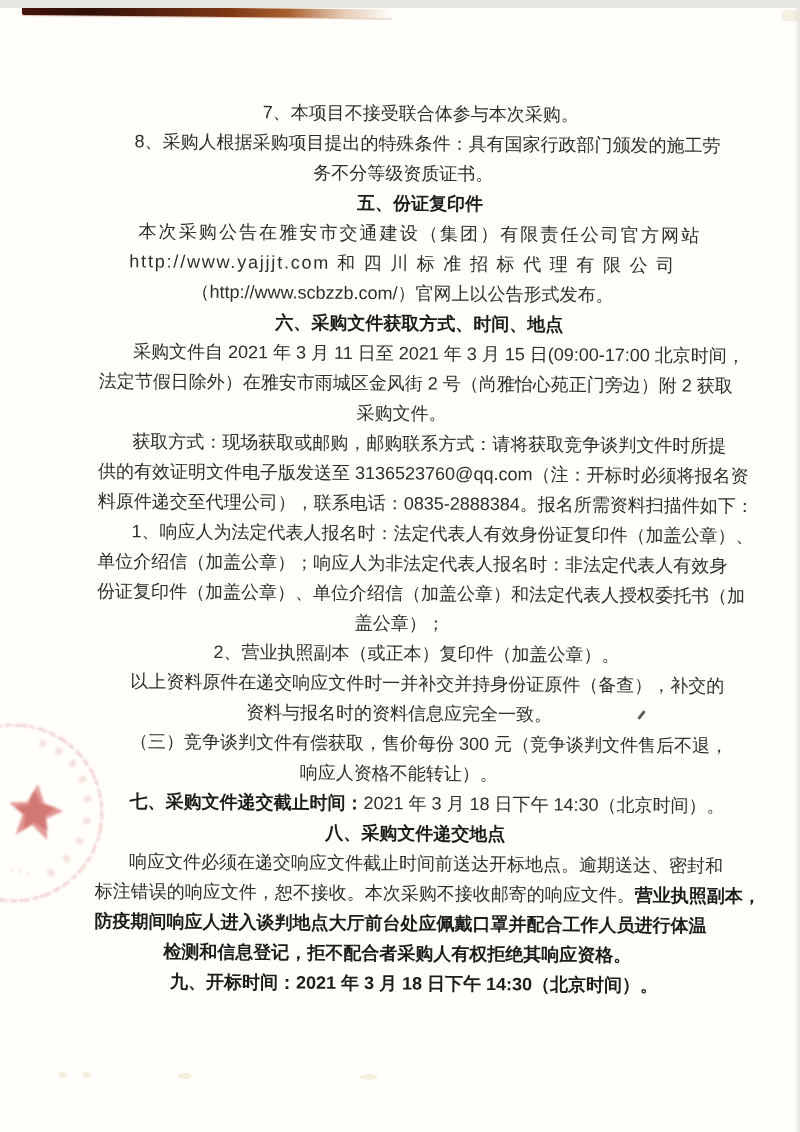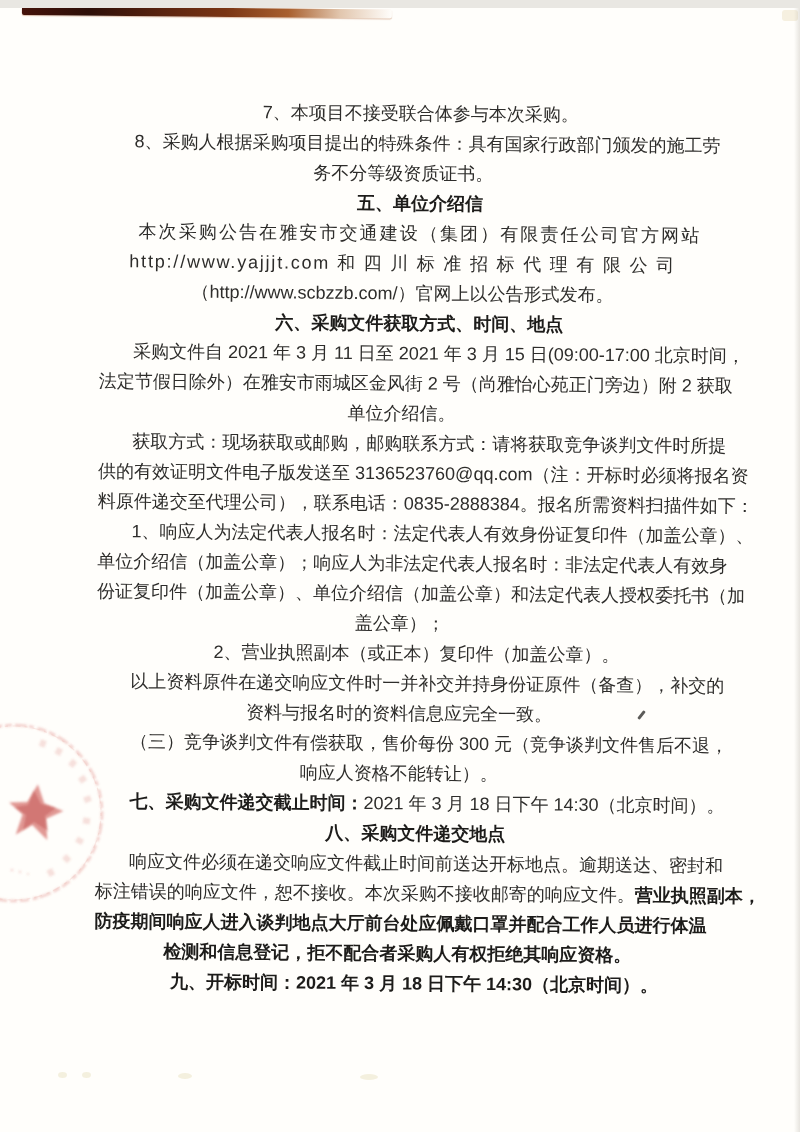--- a/index.html
+++ b/index.html
@@ -81,28 +81,28 @@
       <circle cx="28" cy="156" r="1.2"></circle>
     </g>
   </svg>
 
   <div class="pen-mark"></div>
 
   <div class="doc">
     <div class="ln ind"><span class="b"></span><span class="r">7、本项目不接受联合体参与本次采购。</span><span class="b"></span></div>
     <div class="ln ind"><span class="b"></span><span class="r">8、采购人根据采购项目提出的特殊条件：具有国家行政部门颁发的施工劳</span><span class="b"></span></div>
     <div class="ln"><span class="b"></span><span class="r">务不分等级资质证书。</span><span class="b"></span></div>
-    <div class="ln ind"><span class="b">五、单位介绍信</span><span class="r"></span><span class="b"></span></div>
+    <div class="ln ind"><span class="b">五、份证复印件</span><span class="r"></span><span class="b"></span></div>
     <div class="ln ind sp"><span class="b"></span><span class="r">本次采购公告在雅安市交通建设（集团）有限责任公司官方网站</span><span class="b"></span></div>
     <div class="ln spw"><span class="b"></span><span class="r">http://www.yajjjt.com 和 四 川 标 准 招 标 代 理 有 限 公 司</span><span class="b"></span></div>
     <div class="ln"><span class="b"></span><span class="r">（http://www.scbzzb.com/）官网上以公告形式发布。</span><span class="b"></span></div>
     <div class="ln ind"><span class="b">六、采购文件获取方式、时间、地点</span><span class="r"></span><span class="b"></span></div>
     <div class="ln ind"><span class="b"></span><span class="r">采购文件自 2021 年 3 月 11 日至 2021 年 3 月 15 日(09:00-17:00 北京时间，</span><span class="b"></span></div>
     <div class="ln"><span class="b"></span><span class="r">法定节假日除外）在雅安市雨城区金风街 2 号（尚雅怡心苑正门旁边）附 2 获取</span><span class="b"></span></div>
-    <div class="ln"><span class="b"></span><span class="r">单位介绍信。</span><span class="b"></span></div>
+    <div class="ln"><span class="b"></span><span class="r">采购文件。</span><span class="b"></span></div>
     <div class="ln ind"><span class="b"></span><span class="r">获取方式：现场获取或邮购，邮购联系方式：请将获取竞争谈判文件时所提</span><span class="b"></span></div>
     <div class="ln"><span class="b"></span><span class="r">供的有效证明文件电子版发送至 3136523760@qq.com（注：开标时必须将报名资</span><span class="b"></span></div>
     <div class="ln"><span class="b"></span><span class="r">料原件递交至代理公司），联系电话：0835-2888384。报名所需资料扫描件如下：</span><span class="b"></span></div>
     <div class="ln ind"><span class="b"></span><span class="r">1、响应人为法定代表人报名时：法定代表人有效身份证复印件（加盖公章）、</span><span class="b"></span></div>
     <div class="ln"><span class="b"></span><span class="r">单位介绍信（加盖公章）；响应人为非法定代表人报名时：非法定代表人有效身</span><span class="b"></span></div>
     <div class="ln"><span class="b"></span><span class="r">份证复印件（加盖公章）、单位介绍信（加盖公章）和法定代表人授权委托书（加</span><span class="b"></span></div>
     <div class="ln"><span class="b"></span><span class="r">盖公章）；</span><span class="b"></span></div>
     <div class="ln ind"><span class="b"></span><span class="r">2、营业执照副本（或正本）复印件（加盖公章）。</span><span class="b"></span></div>
     <div class="ln ind"><span class="b"></span><span class="r">以上资料原件在递交响应文件时一并补交并持身份证原件（备查），补交的</span><span class="b"></span></div>
     <div class="ln"><span class="b"></span><span class="r">资料与报名时的资料信息应完全一致。</span><span class="b"></span></div>

